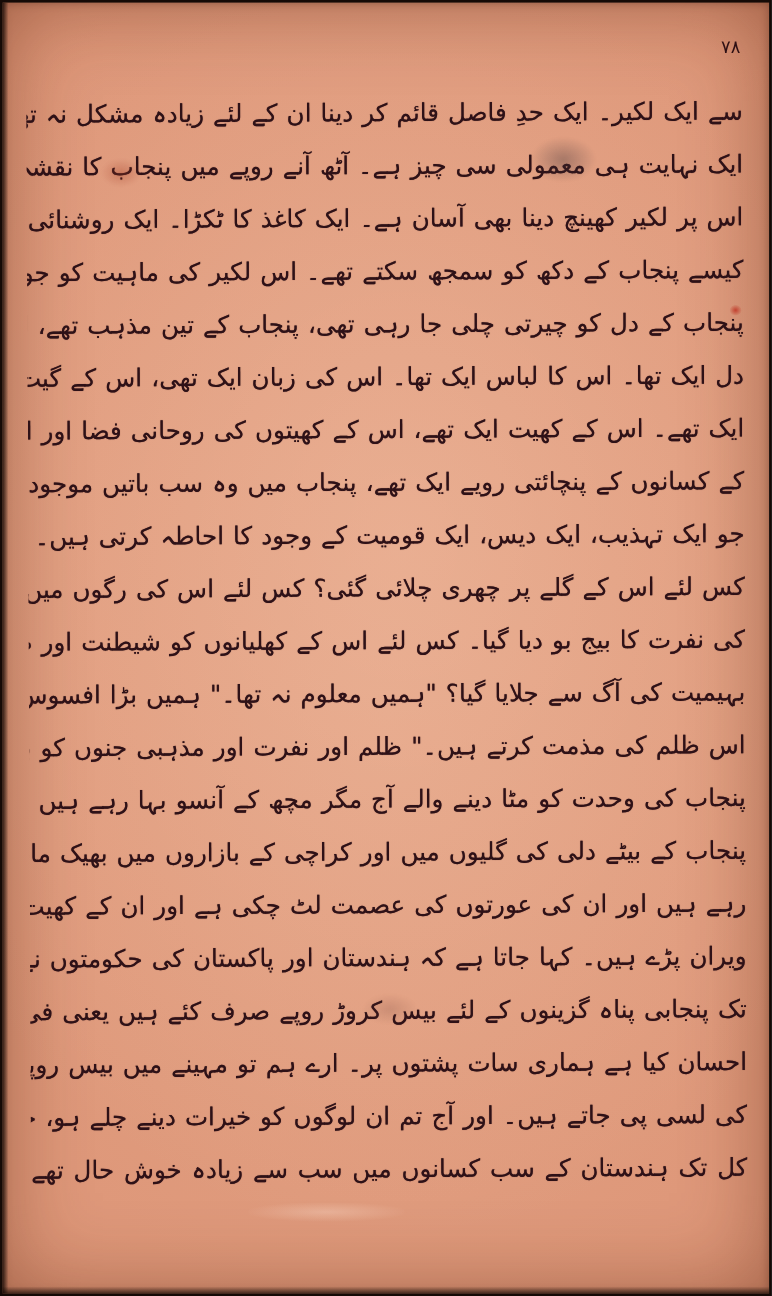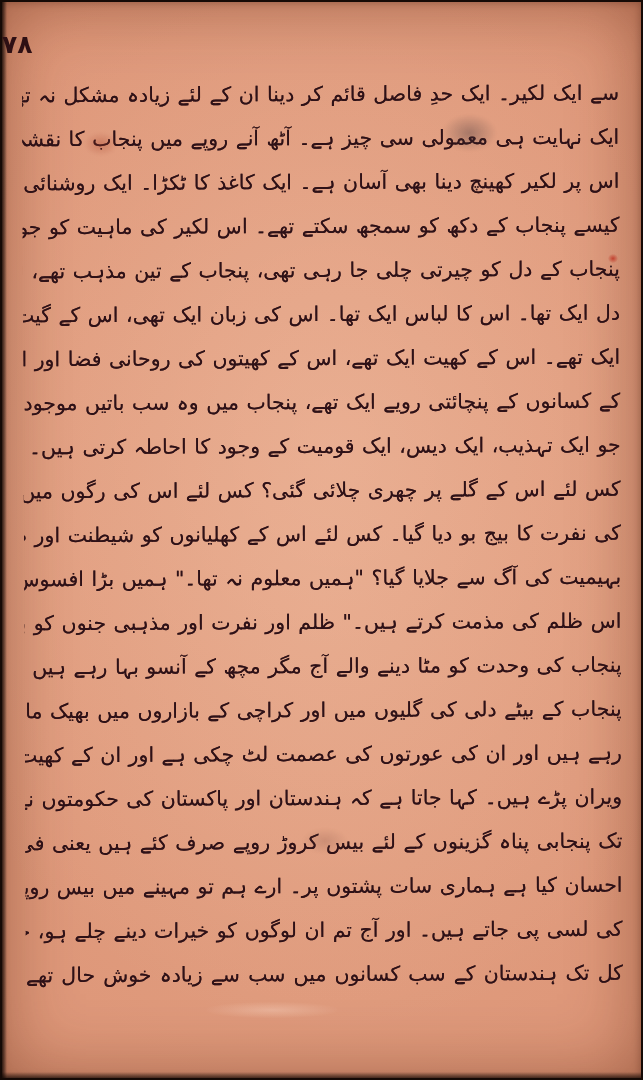--- a/index.html
+++ b/index.html
@@ -27,23 +27,23 @@
     background: linear-gradient(to right, rgba(15,6,3,0.8), rgba(15,6,3,0.0));
   }
   .edge-bottom {
     position: absolute; left: 0; right: 0; bottom: 0; height: 6px;
     background: linear-gradient(to top, rgba(15,6,3,0.65), rgba(15,6,3,0.0));
   }
   .page-number {
     position: absolute;
     top: 28px;
     left: 0; right: 24px;
-    text-align: left;
-    font-size: 25px;
-    font-weight: bold;
+    text-align: right;
+    font-size: 15px;
+    font-weight: normal;
     color: #2e1014;
     letter-spacing: 2px;
   }
   .body-text {
     position: absolute;
     top: 70px;
     left: 22px;
     right: 20px;
     direction: rtl;
     transform: rotate(-0.25deg);

